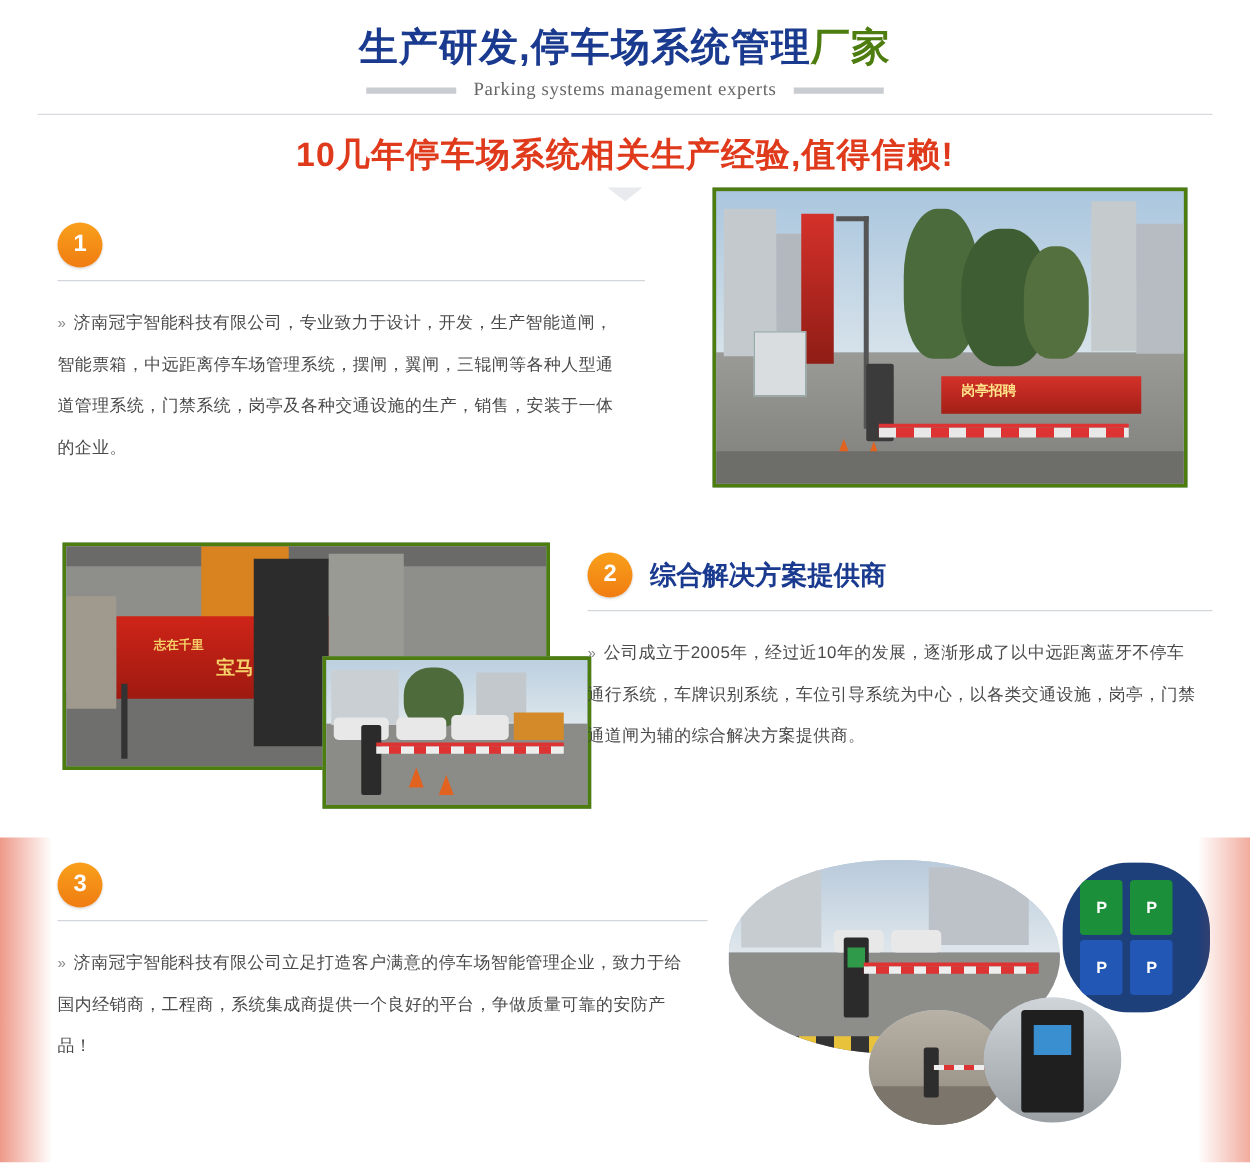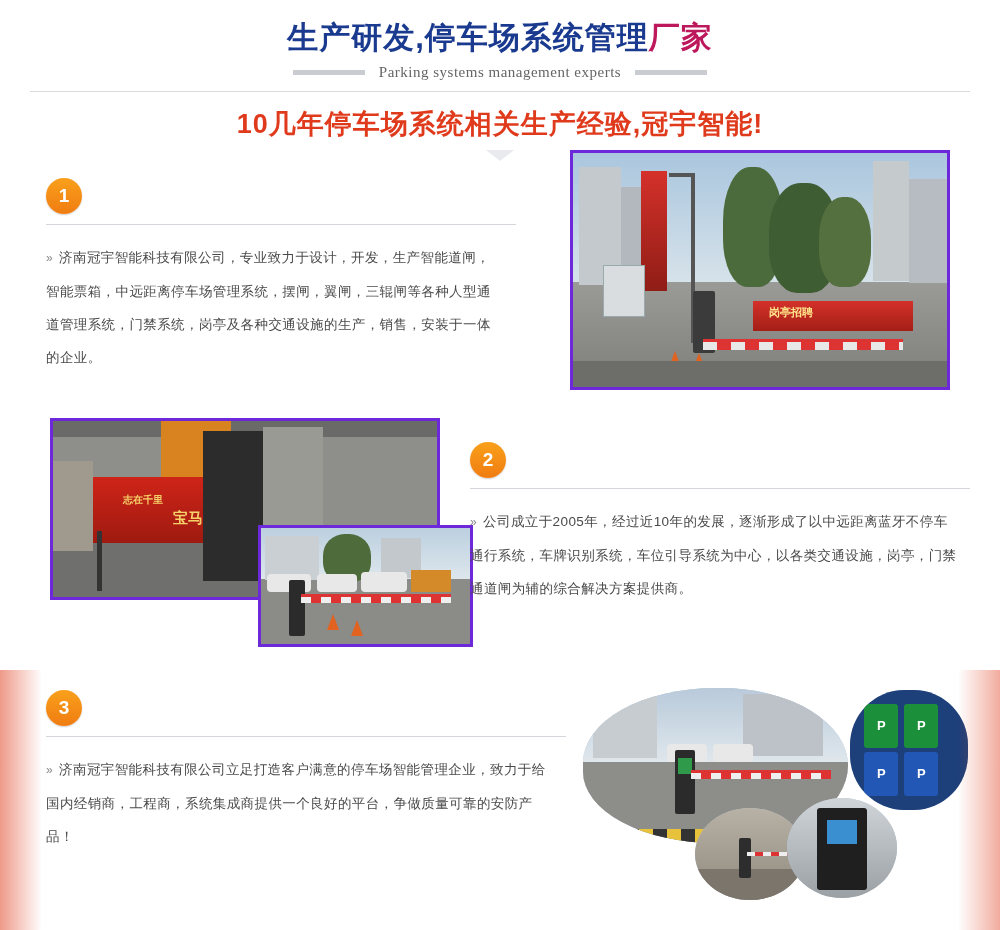--- a/index.html
+++ b/index.html
@@ -24,21 +24,21 @@
   }
   .header-title {
     font-size: 31px;
     font-weight: bold;
     color: #1a3a8f;
     letter-spacing: 1px;
     line-height: 40px;
     white-space: nowrap;
   }
   .header-title .hl {
-    color: #be185d;
+    color: #4d7c0f;
   }
   .header-sub-row {
     display: flex;
     align-items: center;
     justify-content: center;
     margin-top: 6px;
   }
   .hr-bar {
     height: 5px;
     width: 72px;
@@ -116,21 +116,21 @@
     letter-spacing: .4px;
   }
   .bullet {
     color: #8a8a8a;
     margin-right: 6px;
     font-size: 12px;
   }
 
   
   .photo {
-    border: 3px solid #6d28d9;
+    border: 3px solid #4d7c0f;
     box-sizing: border-box;
     position: relative;
     overflow: hidden;
     background: #9fb3c8;
   }
   .photo-inner {
     position: absolute;
     inset: 0;
   }
 
@@ -155,21 +155,21 @@
   }
 
   
   .s2 {
     position: absolute;
     left: 0; top: 410px;
     width: 1000px; height: 245px;
   }
   .s2-photo-a {
     position: absolute;
-    left: 50px; top: 8px;
+    left: 50px; top: 24px;
     width: 390px; height: 182px;
   }
   .s2-photo-b {
     position: absolute;
     left: 258px; top: 115px;
     width: 215px; height: 122px;
   }
   .s2-right {
     position: absolute;
     left: 470px; top: 32px; width: 500px;
@@ -253,21 +253,21 @@
 <div class="header">
   <div class="header-title">
     <span>生产研发,停车场系统管理</span><span class="hl">厂家</span>
   </div>
   <div class="header-sub-row">
     <span class="hr-bar left"></span>
     <span class="header-sub">Parking systems management experts</span>
     <span class="hr-bar right"></span>
   </div>
   <div class="header-rule"></div>
-  <div class="header-slogan">10几年停车场系统相关生产经验,冠宇智能!</div>
+  <div class="header-slogan">10几年停车场系统相关生产经验,值得信赖!</div>
   <div class="header-caret"></div>
 </div>
 
 <div class="section s1">
   <div class="s1-left">
     <div class="sec-head">
       <div class="badge">1</div>
     </div>
     <div class="title-rule"></div>
     <div class="s1-text body-text">
@@ -333,20 +333,21 @@
       <div class="kiosk" style="left:28px;top:52px;width:16px;height:56px;"></div>
       <div class="barrier" style="left:40px;top:66px;width:150px;height:6px;background:repeating-linear-gradient(90deg,#eee 0 10px,#d33 10px 20px);"></div>
       <div class="cone" style="left:66px;top:86px;"></div>
       <div class="cone" style="left:90px;top:92px;"></div>
     </div>
   </div>
 
   <div class="s2-right">
     <div class="sec-head">
       <div class="badge">2</div>
+      <div class="sec-title">综合解决方案提供商</div>
     </div>
     <div class="title-rule"></div>
     <div class="s2-text body-text">
       <span class="bullet">»</span><span>公司成立于2005年，经过近10年的发展，逐渐形成了以中远距离蓝牙不停车通行系统，车牌识别系统，车位引导系统为中心，以各类交通设施，岗亭，门禁通道闸为辅的综合解决方案提供商。</span>
     </div>
   </div>
 </div>
 
 <div class="section s3">
   <div class="s3-left">

